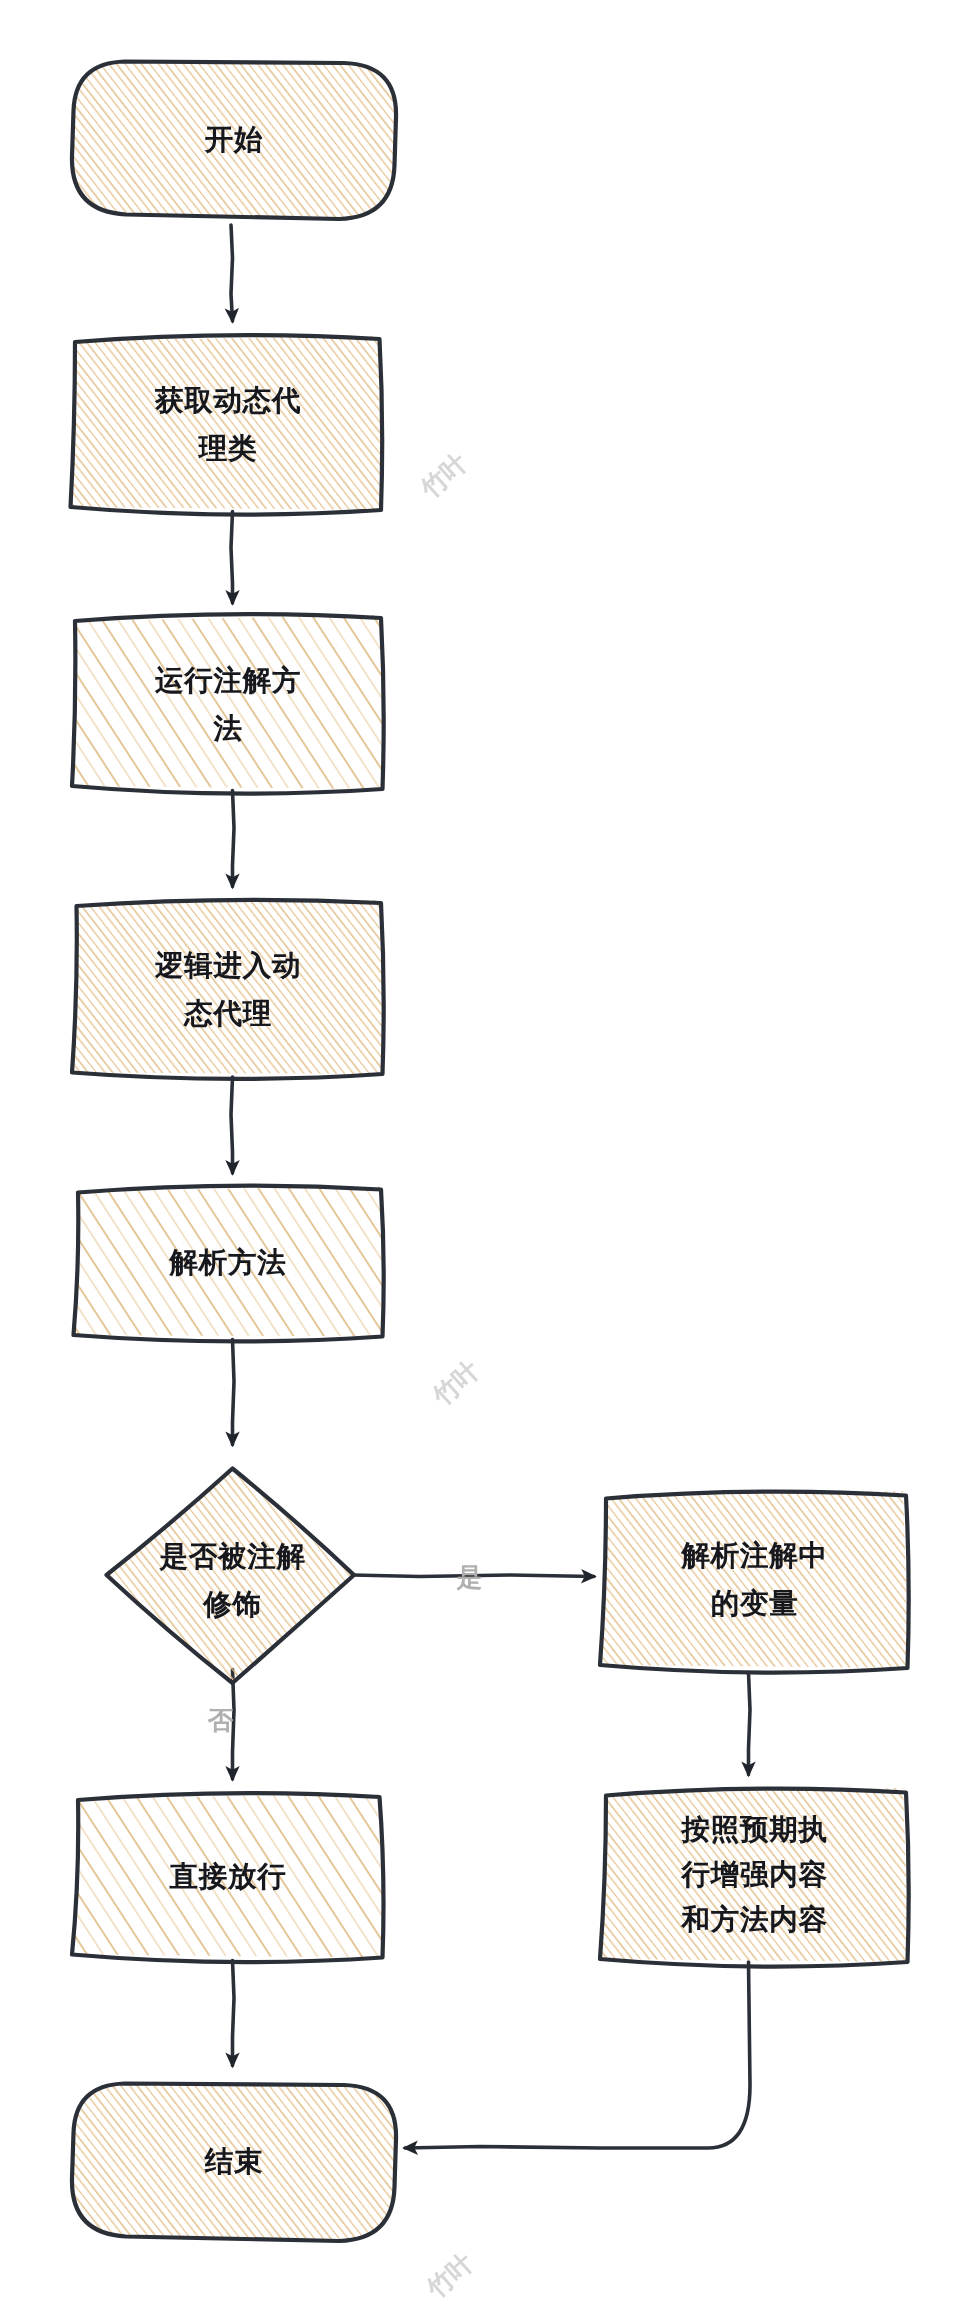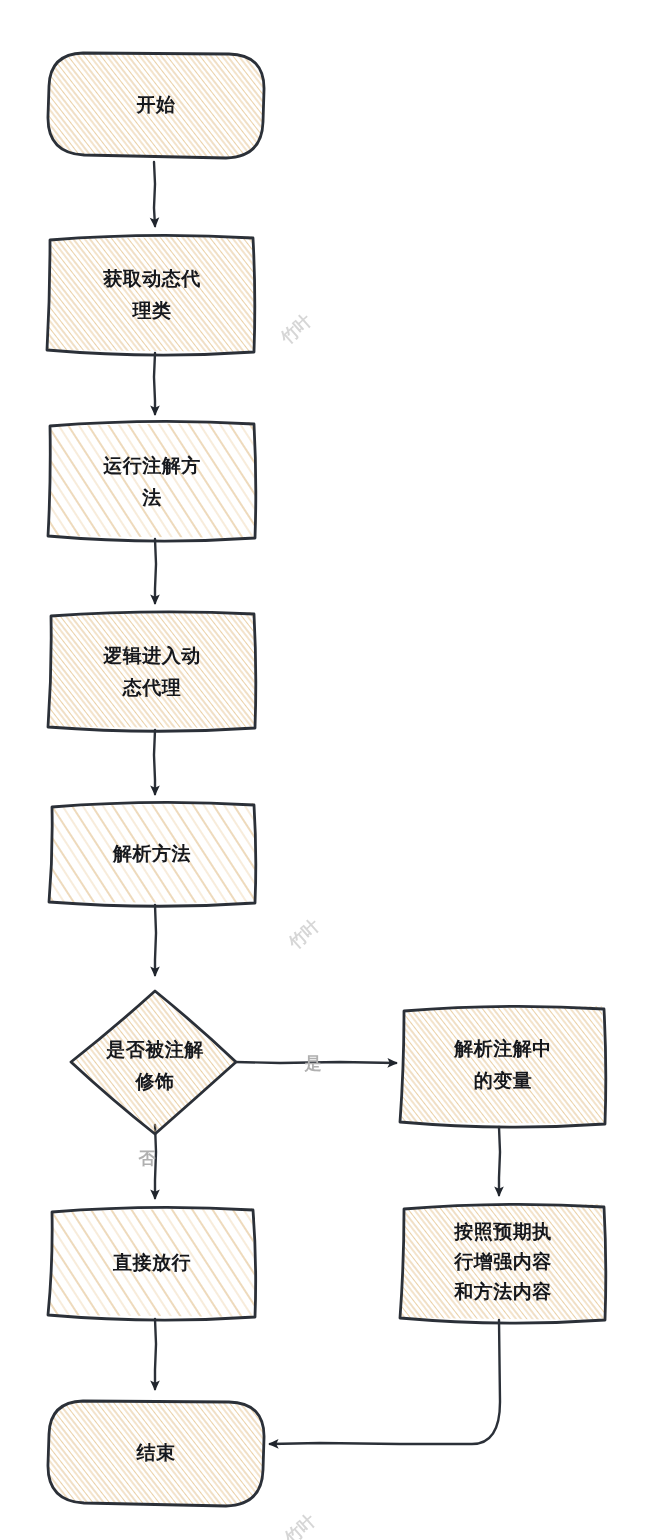--- a/index.html
+++ b/index.html
@@ -1,20 +1,20 @@
 <!DOCTYPE html>
 <html><head>
 <meta charset="utf-8">
 <style>
   html,body{margin:0;padding:0;}
   body{
     width:648px;height:1540px;background:#ffffff;position:relative;overflow:hidden;
     font-family:"Liberation Sans","DejaVu Sans",sans-serif;
   }
-  #stage{position:absolute;left:0;top:12px;width:648px;height:1484px;}
+  #stage{position:absolute;left:0;top:0;width:648px;height:1484px;}
   svg#flow{position:absolute;left:0;top:0;width:648px;height:1540px;display:block;}
   .node-label{
     font-family:"Liberation Sans","DejaVu Sans",sans-serif;
     font-size:19px;font-weight:700;fill:#16181d;
     text-anchor:middle;dominant-baseline:middle;
     letter-spacing:0.5px;
   }
   .edge-label{
     font-family:"Liberation Sans","DejaVu Sans",sans-serif;
     font-size:17px;font-weight:700;fill:#b0b0b0;

